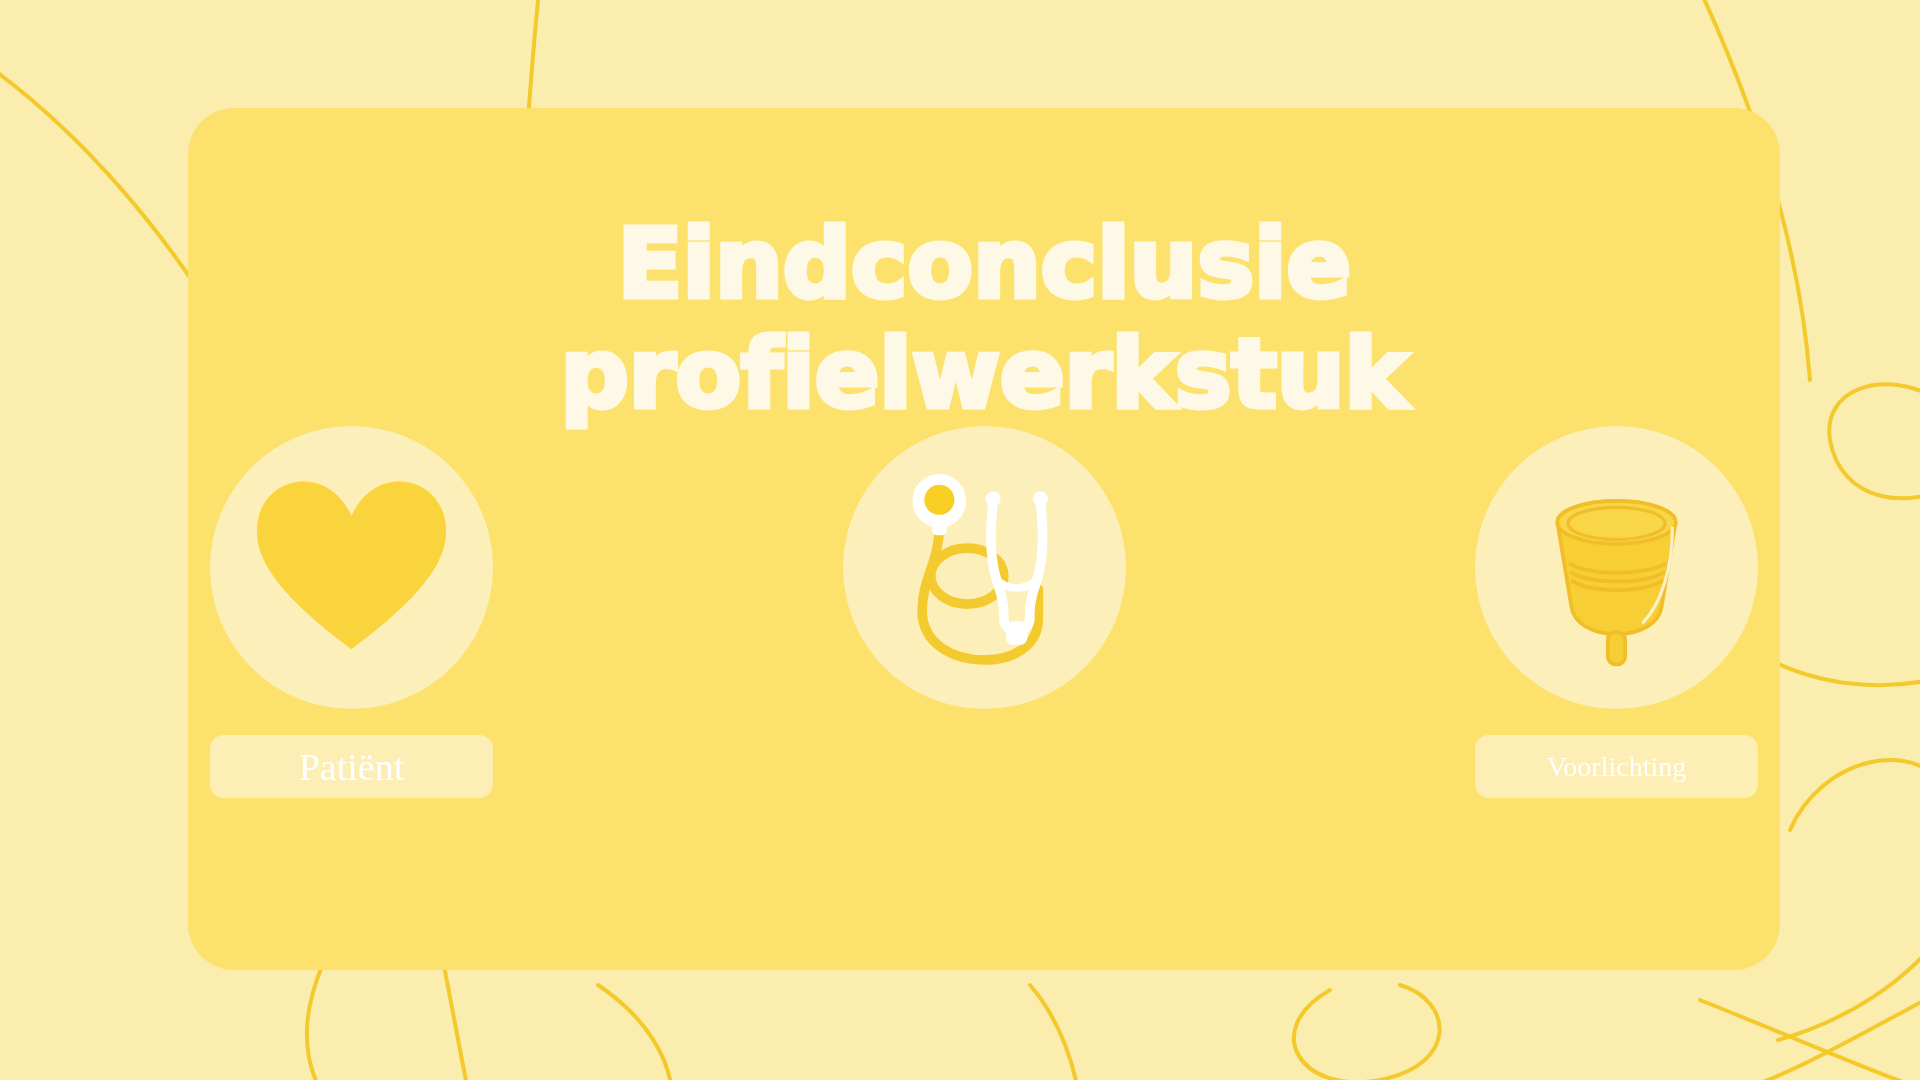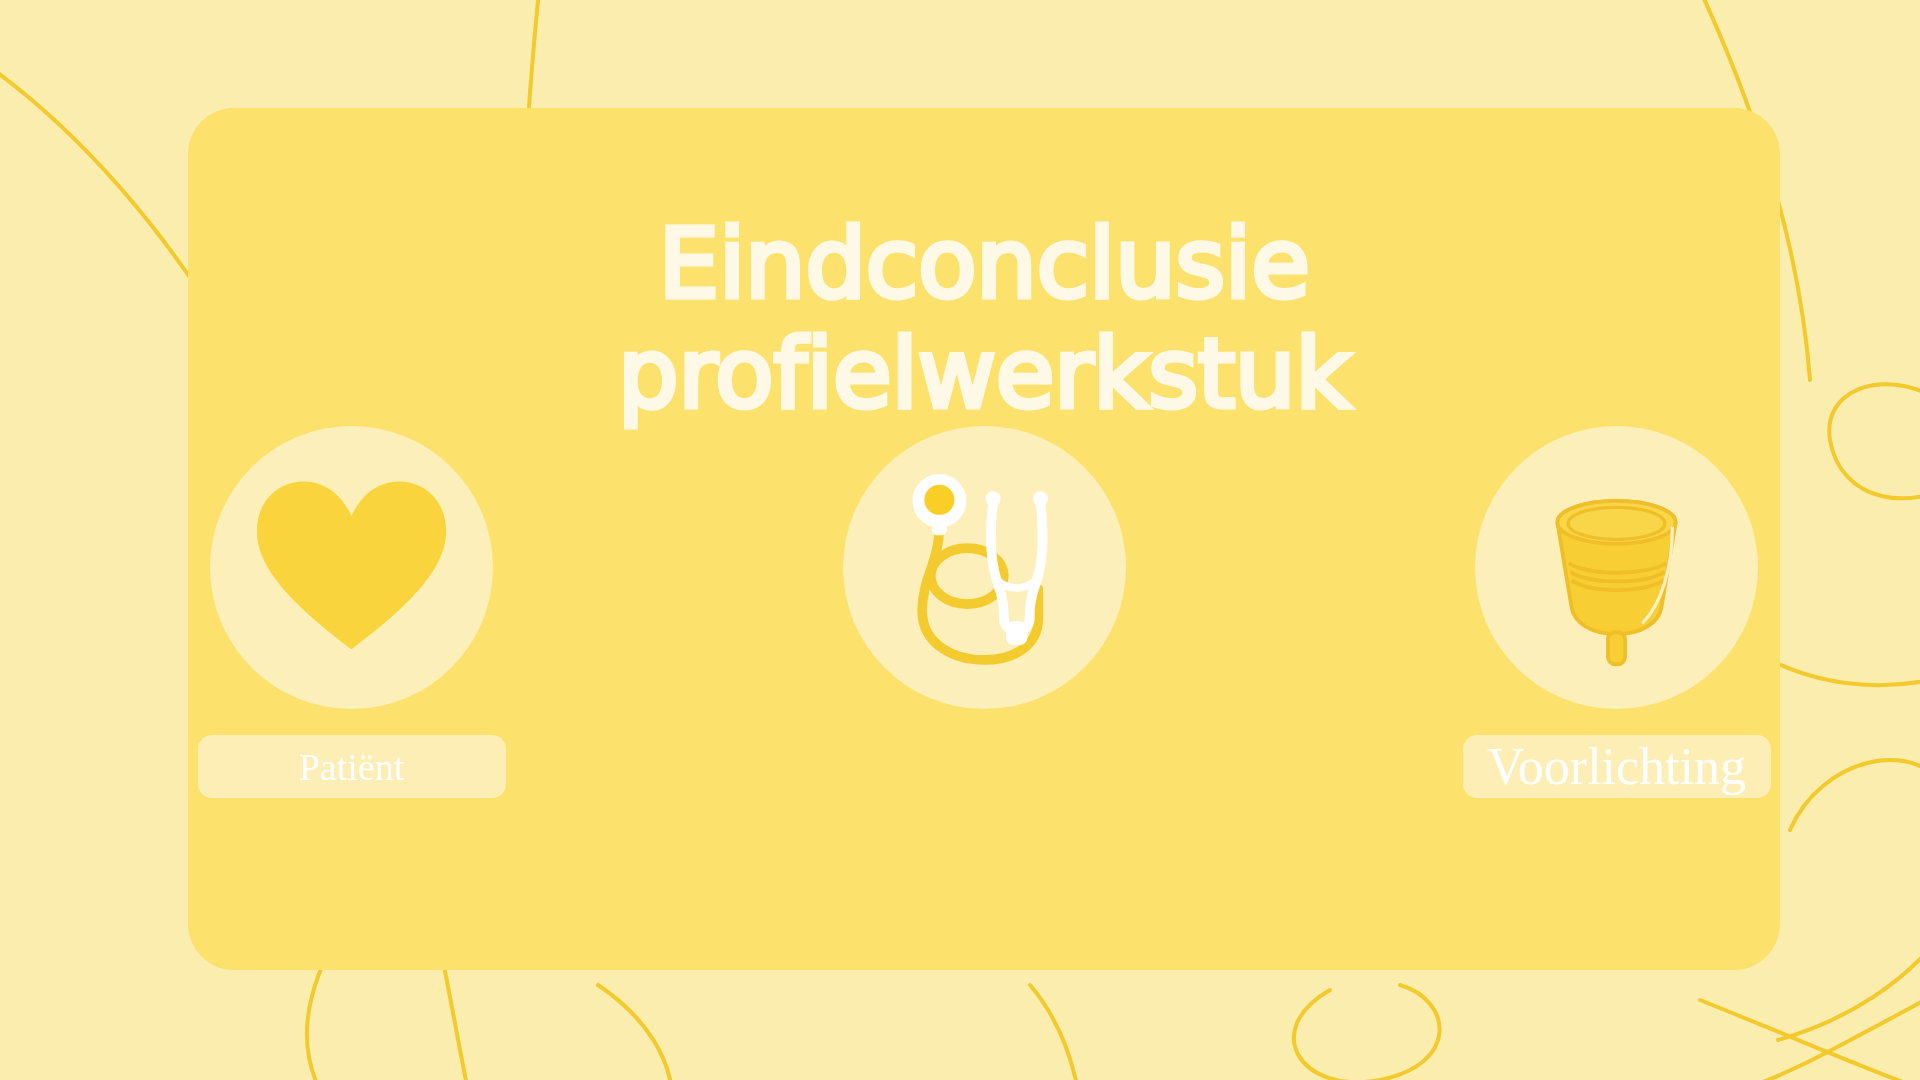--- a/index.html
+++ b/index.html
@@ -38,21 +38,21 @@
   }
 
   
   #title {
     position: absolute;
     left: 0;
     right: 0;
     top: 38px;
     text-align: center;
     font-family: "DejaVu Sans", sans-serif;
-    font-weight: 400;
+    font-weight: 700;
     font-size: 96px;
     line-height: 1.14;
     letter-spacing: -0.5px;
     color: #FEF9E7;
     -webkit-text-stroke: 5px #FEF9E7;
     paint-order: stroke fill;
     padding: 0 60px;
   }
   #title .tline { display: block; white-space: nowrap; }
 
@@ -78,37 +78,37 @@
     border-radius: 50%;
     background: #FDEFB9;
     display: flex;
     align-items: center;
     justify-content: center;
   }
   .icon-circle svg { display: block; }
 
   .pill {
     margin-top: 26px;
-    width: 308px;
+    width: 283px;
     height: 63px;
     background: #FCEEB4;
     border-radius: 14px;
     display: flex;
     align-items: center;
     justify-content: center;
     position: relative;
   }
   .pill-label {
     font-family: "Liberation Serif", "DejaVu Serif", serif;
     font-size: 38px;
     line-height: 1;
     color: #FFFFFF;
     white-space: nowrap;
   }
-  .pill-label.wide { font-size: 52px; }
+  .pill-label.wide { font-size: 28px; }
 </style>
 </head>
 <body>
 
 <svg id="bg-squiggles" viewBox="0 0 1920 1080" preserveAspectRatio="none" aria-hidden="true">
   <g fill="none" stroke="#F3C92C" stroke-width="4" stroke-linecap="round">
 
     <path d="M -20 60 C 180 200 330 470 400 760 C 440 930 455 1030 470 1100"></path>
 
     <path d="M 210 260 C 330 200 430 270 450 370 C 470 470 400 530 320 520

